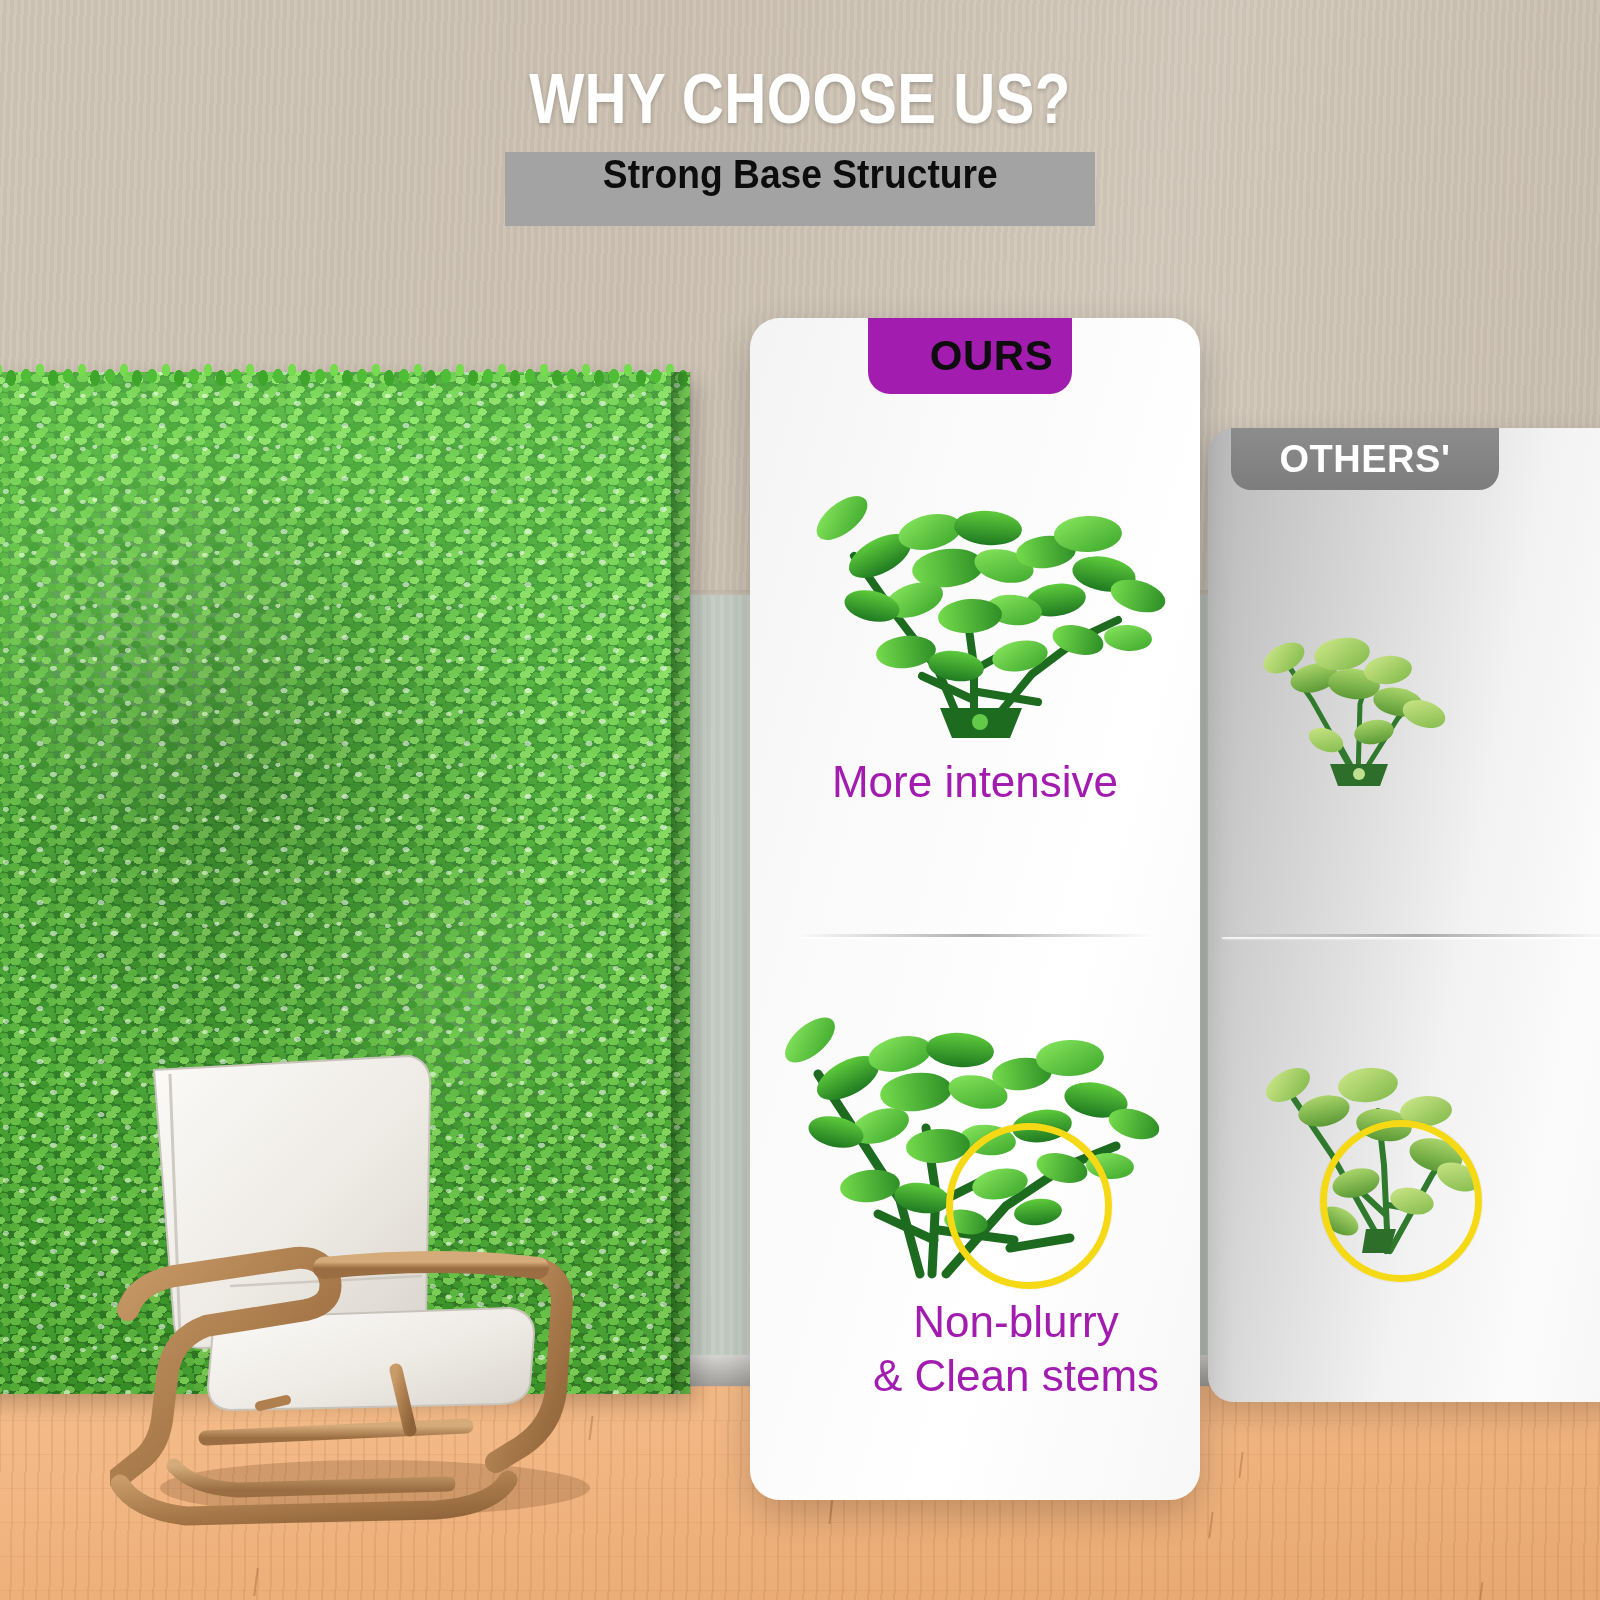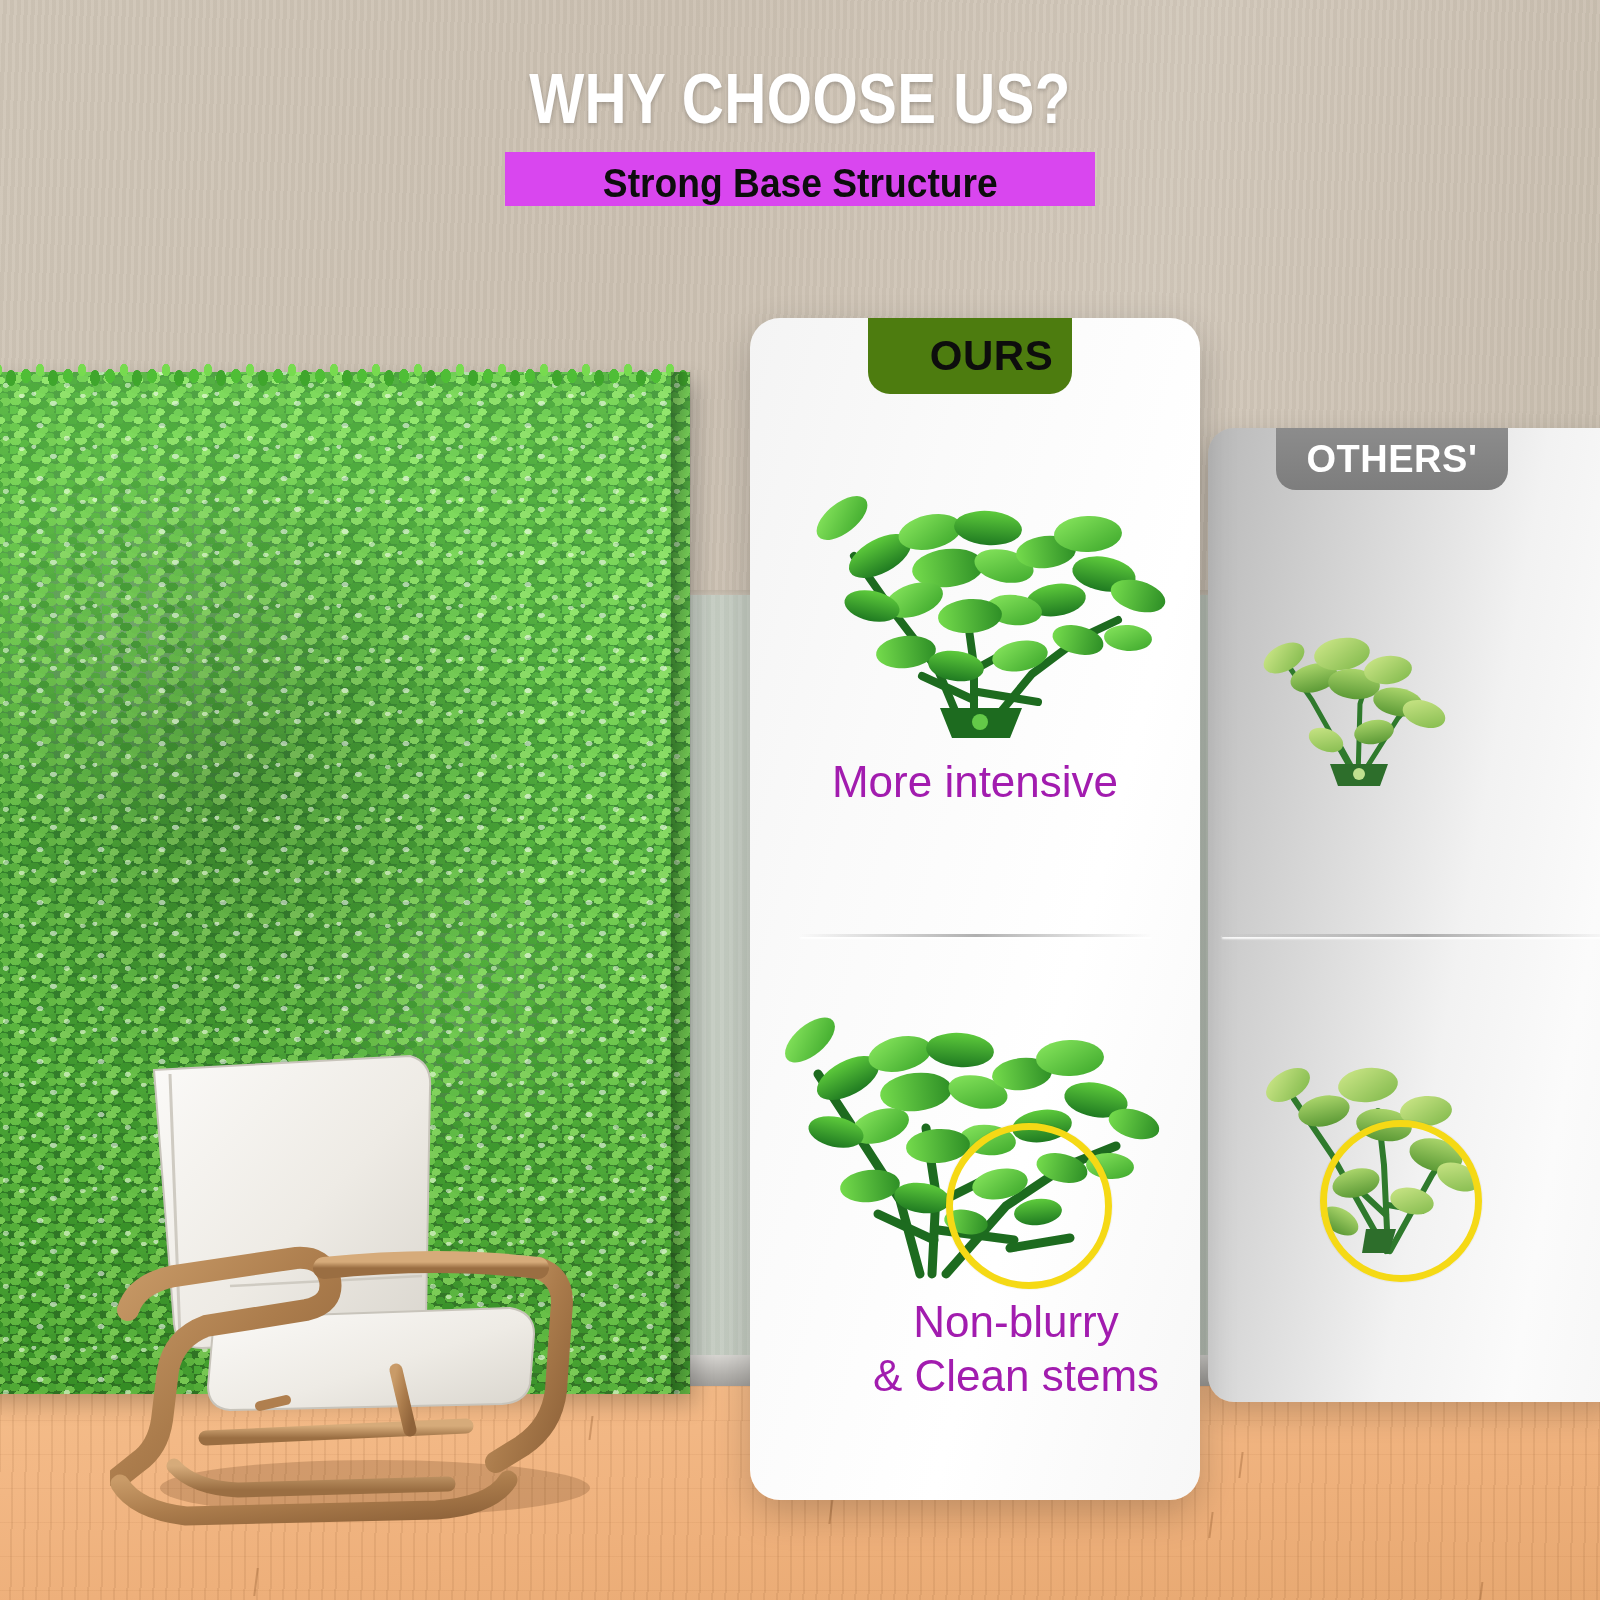--- a/index.html
+++ b/index.html
@@ -140,23 +140,23 @@
   
   .headline{
     position:absolute; left:0; top:58px; width:1600px;
     text-align:center; color:#ffffff;
     font-size:71px; font-weight:700; letter-spacing:.5px;
     font-family:"Liberation Sans", sans-serif;
     transform:scaleX(.82); transform-origin:50% 50%;
     text-shadow:0 2px 5px rgba(0,0,0,.22);
   }
   .sub-bar{
-    position:absolute; left:505px; top:152px; width:590px; height:54px;
-    background:#d946ef;
-    display:flex; align-items:flex-end; justify-content:center;
+    position:absolute; left:505px; top:152px; width:590px; height:74px;
+    background:#a3a3a3;
+    display:flex; align-items:flex-start; justify-content:center;
   }
   .sub-bar span{
     font-size:40px; font-weight:700; color:#0d0d0d;
     transform:scaleX(.93); transform-origin:50% 50%;
     white-space:nowrap;
   }
 
   
   .panel{ position:absolute; overflow:visible; }
 
@@ -172,30 +172,30 @@
     background:linear-gradient(105deg,#f4f4f4 0%,#fafafa 30%,#ffffff 65%,#f7f7f7 100%);
     box-shadow:0 14px 38px rgba(0,0,0,.20);
   }
 
   .badge{
     position:absolute; display:flex; align-items:center; justify-content:center;
     font-weight:700; white-space:nowrap;
   }
   .badge-ours{
     left:868px; top:318px; width:204px; height:76px;
-    background:#4d7c0f; color:#0d0d0d;
+    background:#a21caf; color:#0d0d0d;
     border-radius:0 0 22px 22px;
     font-size:42px; letter-spacing:.5px;padding-left:43px;
   }
   .badge-others{
-    left:1231px; top:428px; width:232px; height:62px;
+    left:1231px; top:428px; width:268px; height:62px;
     background:linear-gradient(180deg,#8c8c8c,#7d7d7d);
     color:#ffffff;
     border-radius:0 0 20px 20px;
-    font-size:38px; letter-spacing:.5px;margin-left:45px;
+    font-size:38px; letter-spacing:.5px;
   }
 
   .divider{
     position:absolute; height:3px;
     background:linear-gradient(90deg,rgba(160,160,160,0),rgba(150,150,150,.75),rgba(160,160,160,0));
     box-shadow:0 2px 2px rgba(255,255,255,.95);
   }
   .divider-ours{ left:800px; top:934px; width:352px; }
   .divider-others{ left:1222px; top:934px; width:392px; }
 

